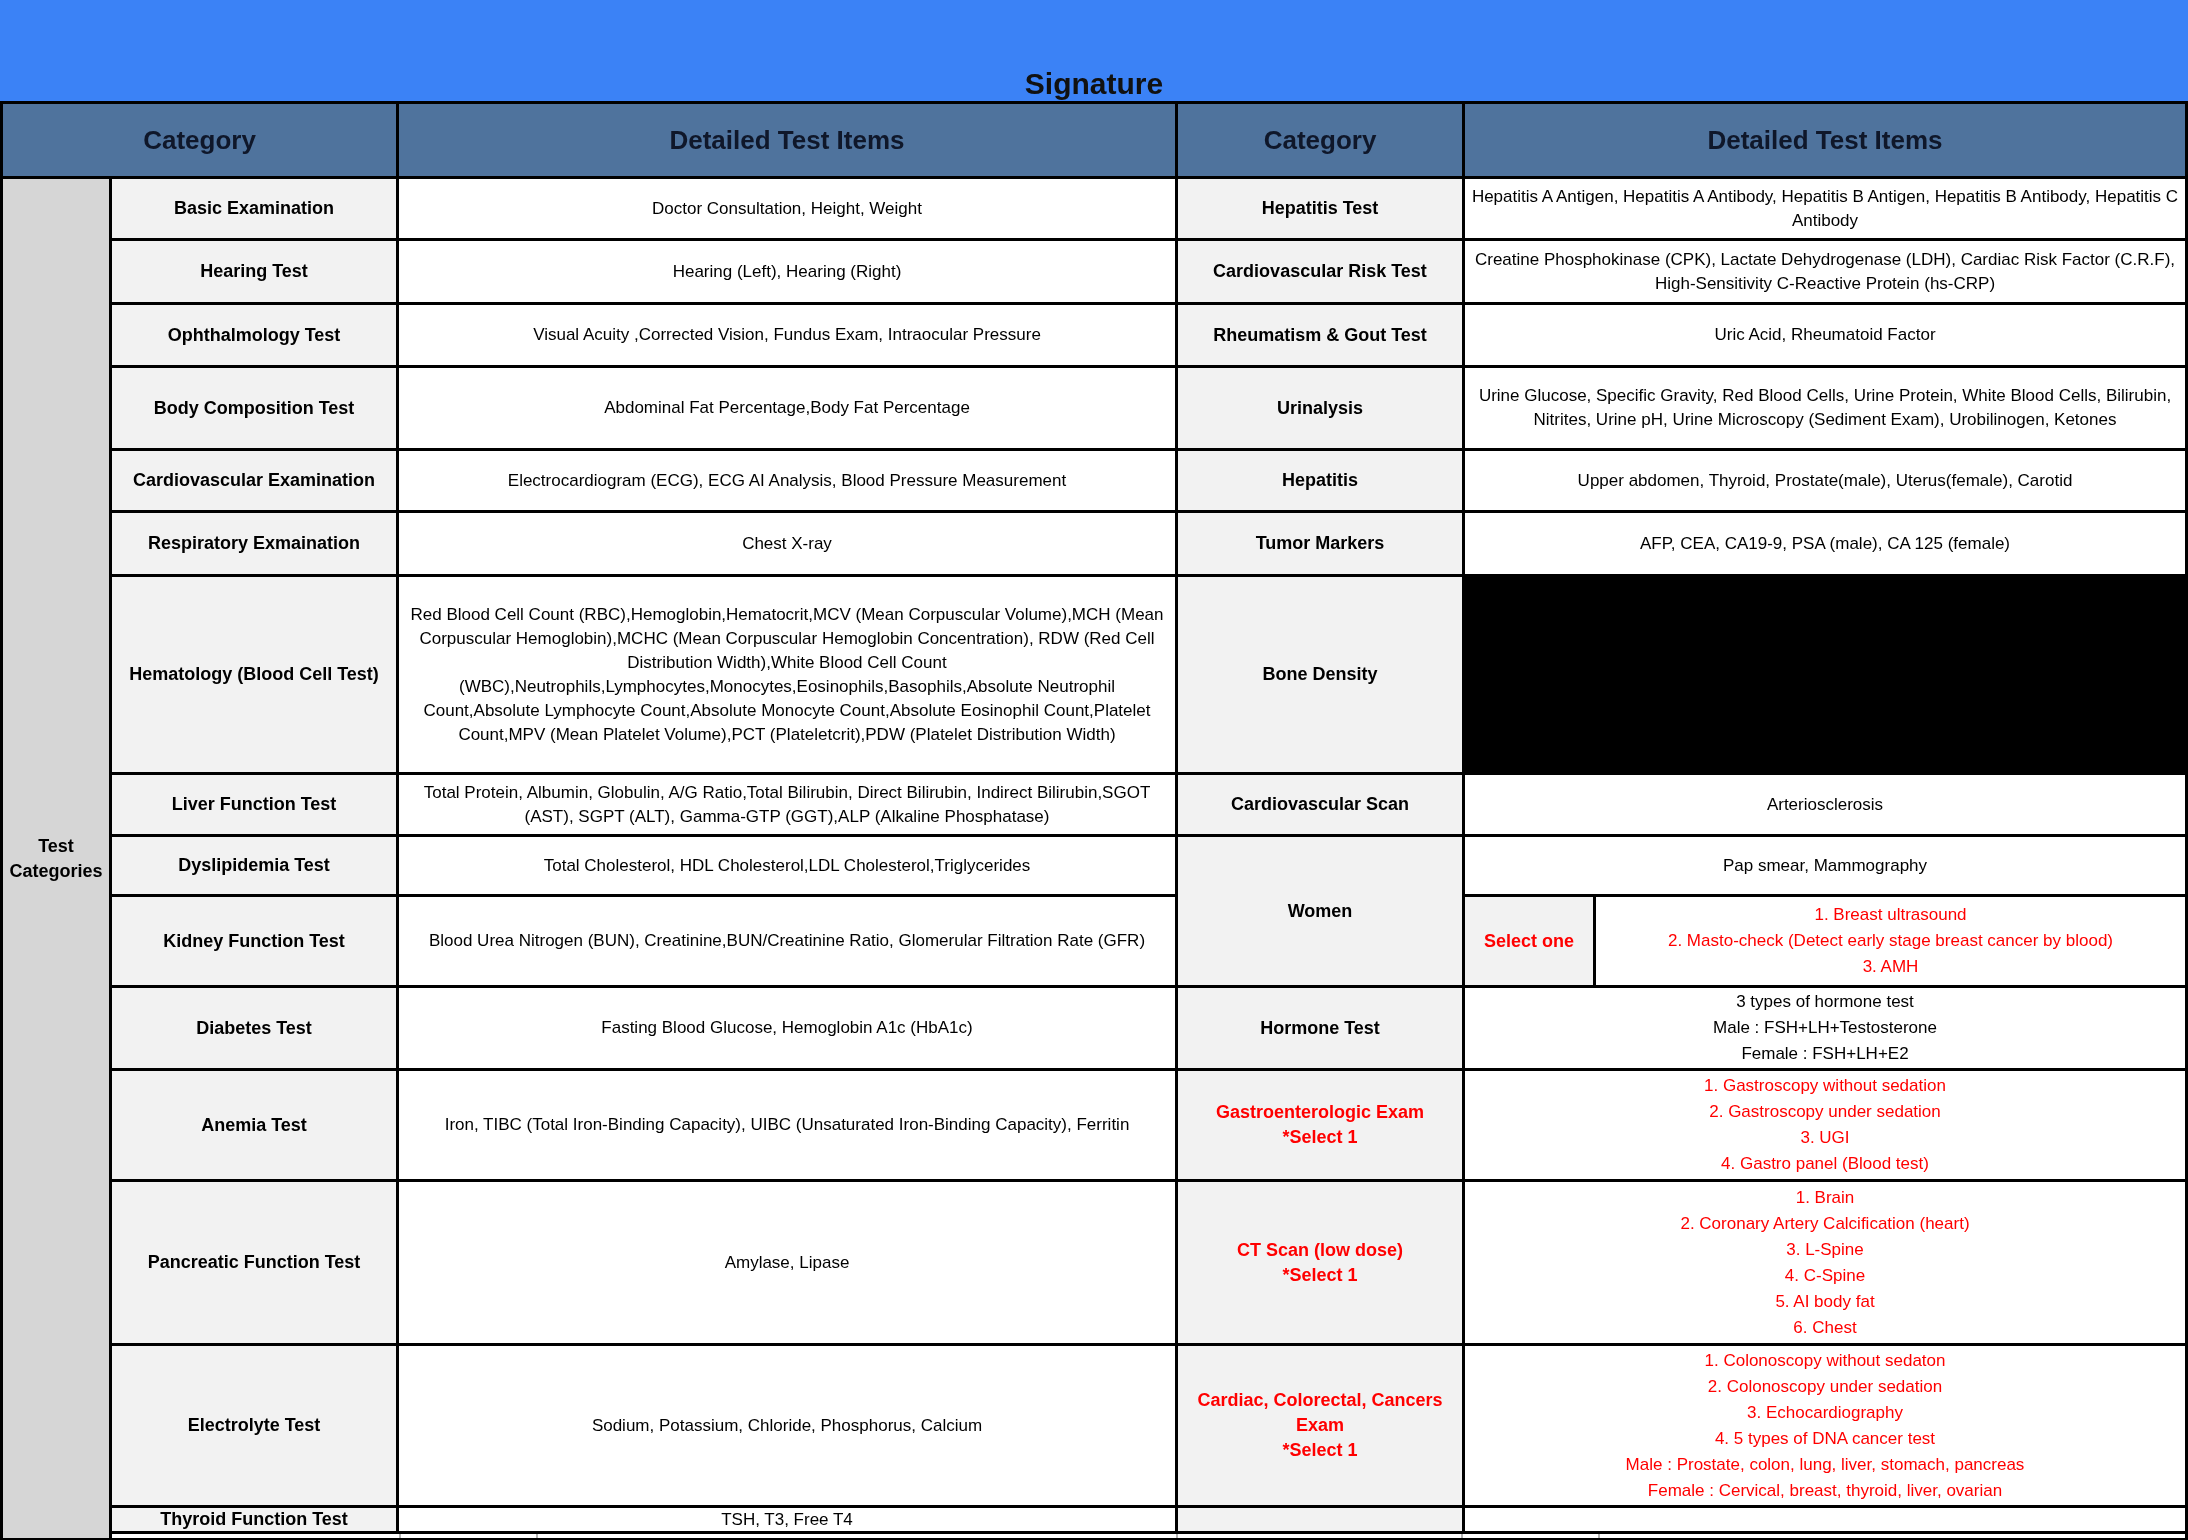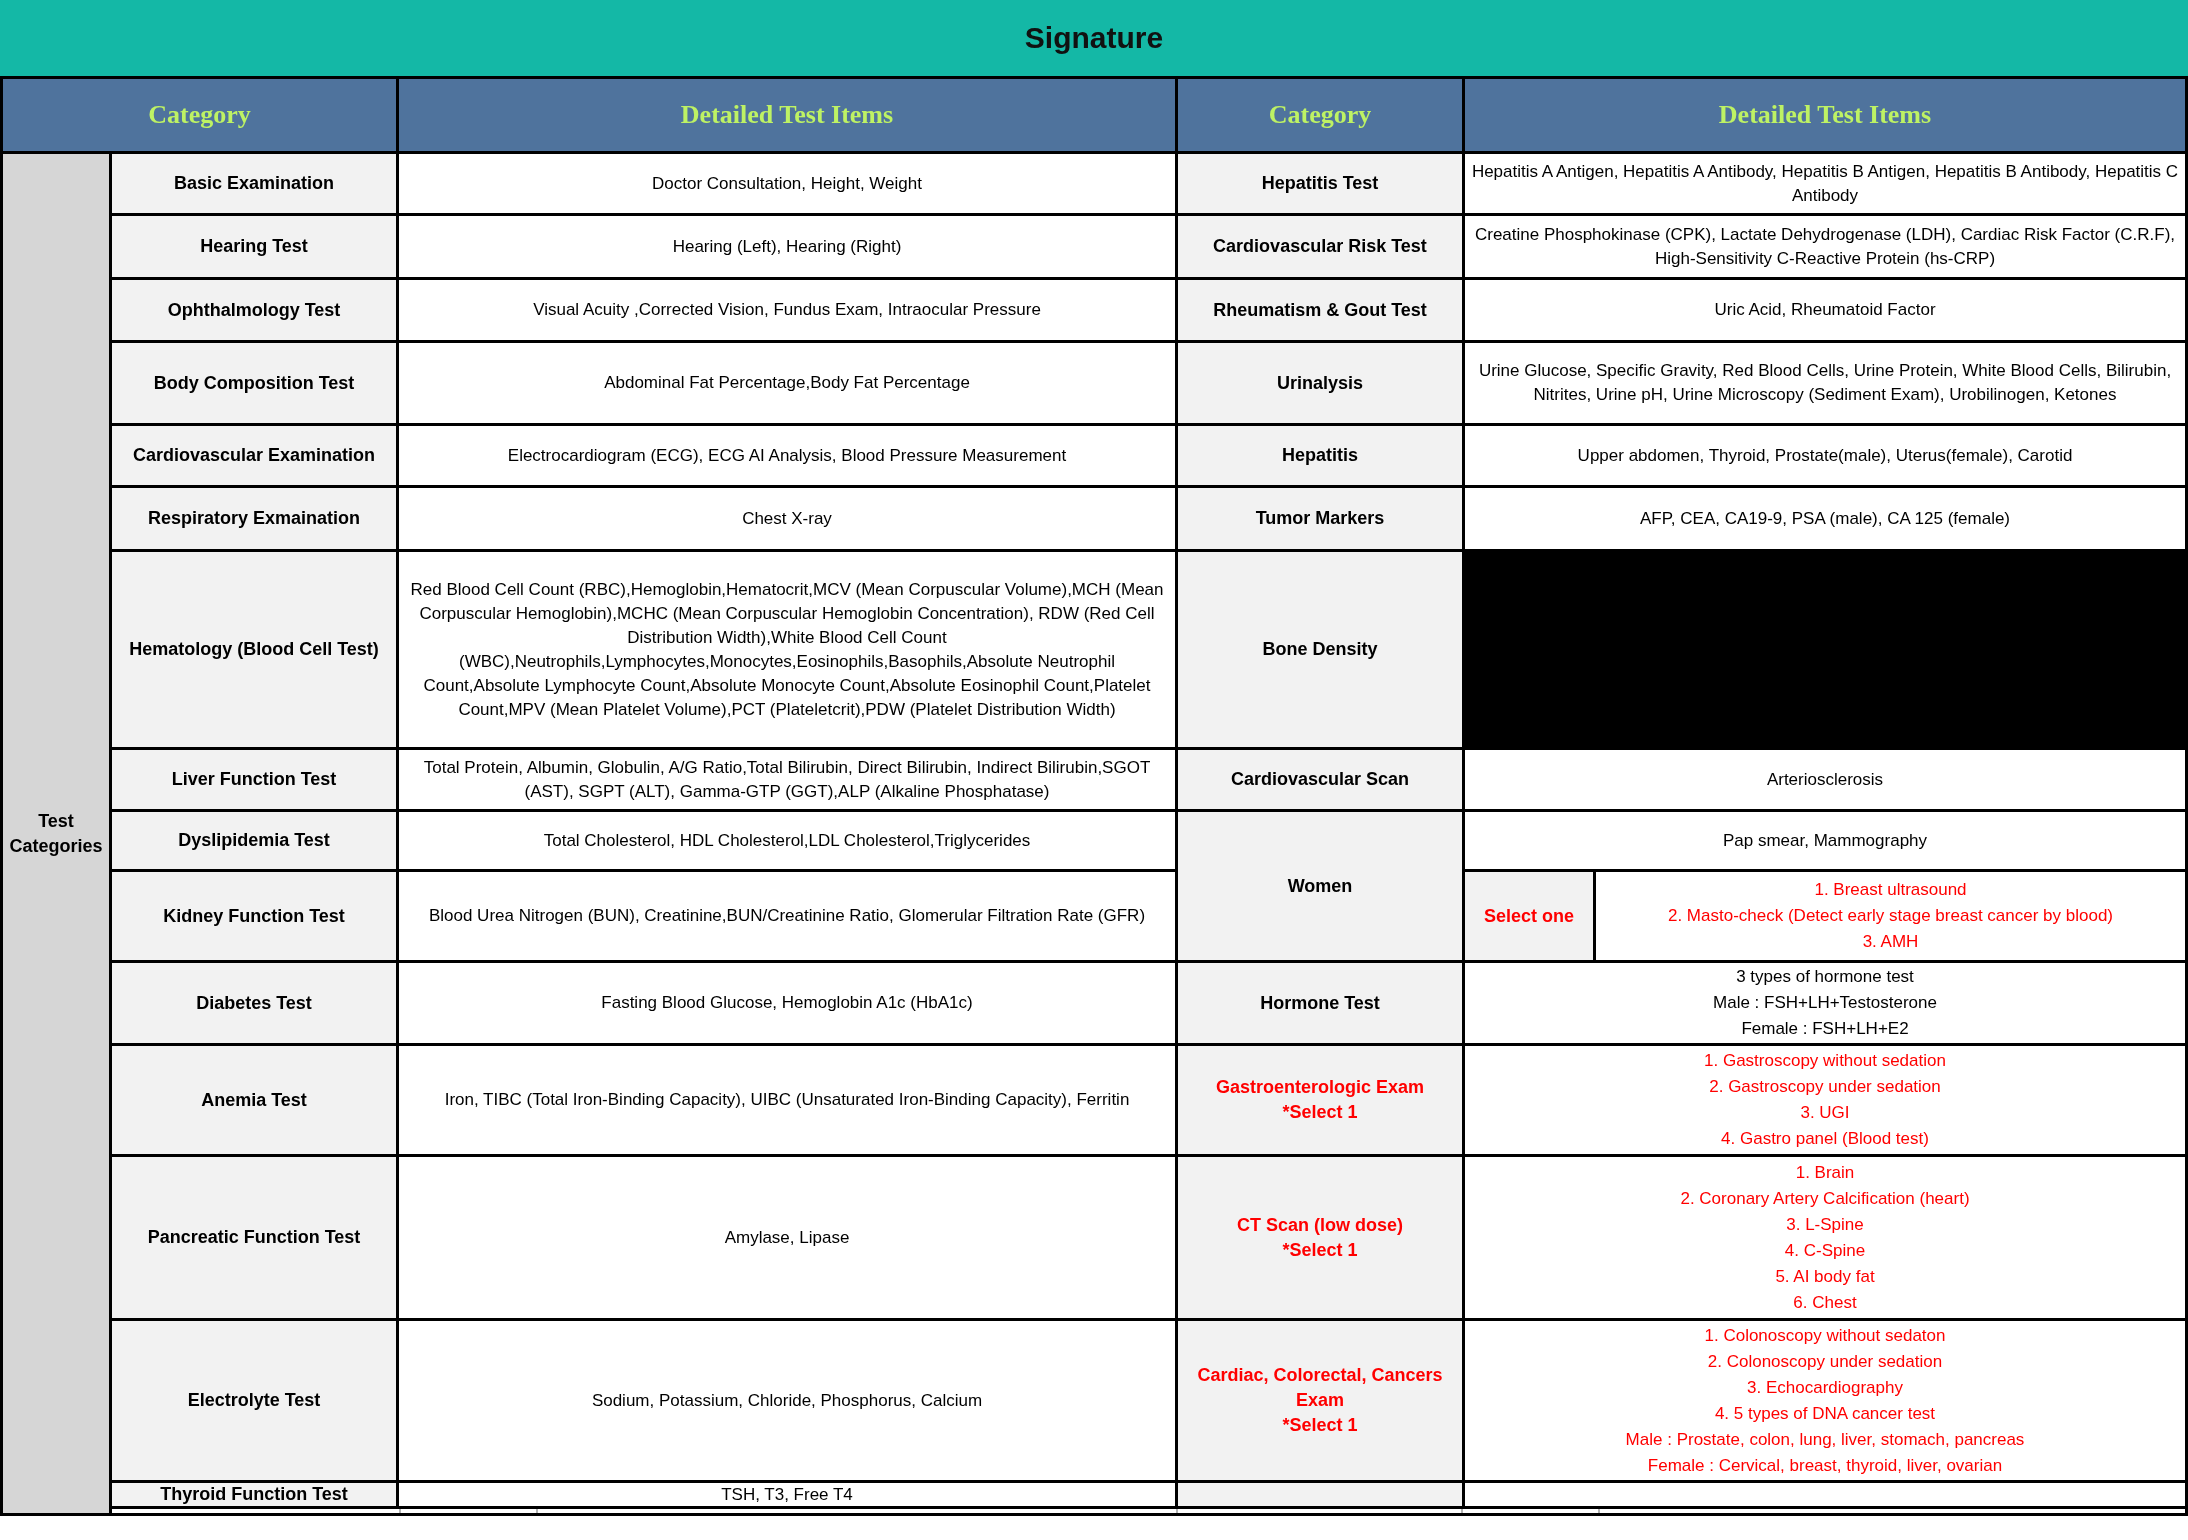--- a/index.html
+++ b/index.html
@@ -2,22 +2,22 @@
 <html><head>
 <meta charset="utf-8">
 <style>
   html, body { margin: 0; padding: 0; background: #ffffff; }
   body {
     width: 2188px; height: 1540px; overflow: hidden;
     font-family: "Liberation Sans", "DejaVu Sans", sans-serif;
     color: #000;
   }
   .banner {
-    width: 2188px; height: 76px; background: #14b8a6;
-    display: flex; align-items: center; justify-content: center;
+    width: 2188px; height: 101px; background: #3b82f6;
+    display: flex; align-items: flex-end; justify-content: center;
     box-sizing: border-box;
   }
   .banner-title { font-size: 30px; font-weight: bold; color: #111; }
 
   #table {
     display: grid;
     grid-template-columns: 106px 284px 776px 284px 128px 589px;
     grid-template-rows: 72px 59px 61px 60px 80px 59px 61px 195px 59px 57px 88px 80px 108px 161px 159px 23px 4px;
     gap: 3px;
     background: #000;
@@ -27,22 +27,22 @@
   }
   .cell {
     display: flex; flex-direction: column;
     align-items: center; justify-content: center;
     text-align: center; overflow: hidden;
     padding: 0 6px; box-sizing: border-box;
     background: #fff;
     font-size: 17px; line-height: 24px;
   }
   .th {
-    background: #4f739d; color: #bef264;
-    font-weight: bold; font-size: 26px; font-family: Liberation Serif, serif;
+    background: #4f739d; color: #0f172a;
+    font-weight: bold; font-size: 26px;
   }
   .side {
     background: #d6d6d6; font-weight: bold; font-size: 18px; line-height: 25px;
   }
   .cat { background: #f2f2f2; font-weight: bold; font-size: 18px; line-height: 25px; }
   .red { color: #ff0000; }
   .lines .line { line-height: 26px; }
   .sliver { background: #ffffff; position: relative; padding: 0; }
   .stub { position: absolute; top: 0; bottom: 0; width: 2px; background: #b3b3b3; }
 </style>

